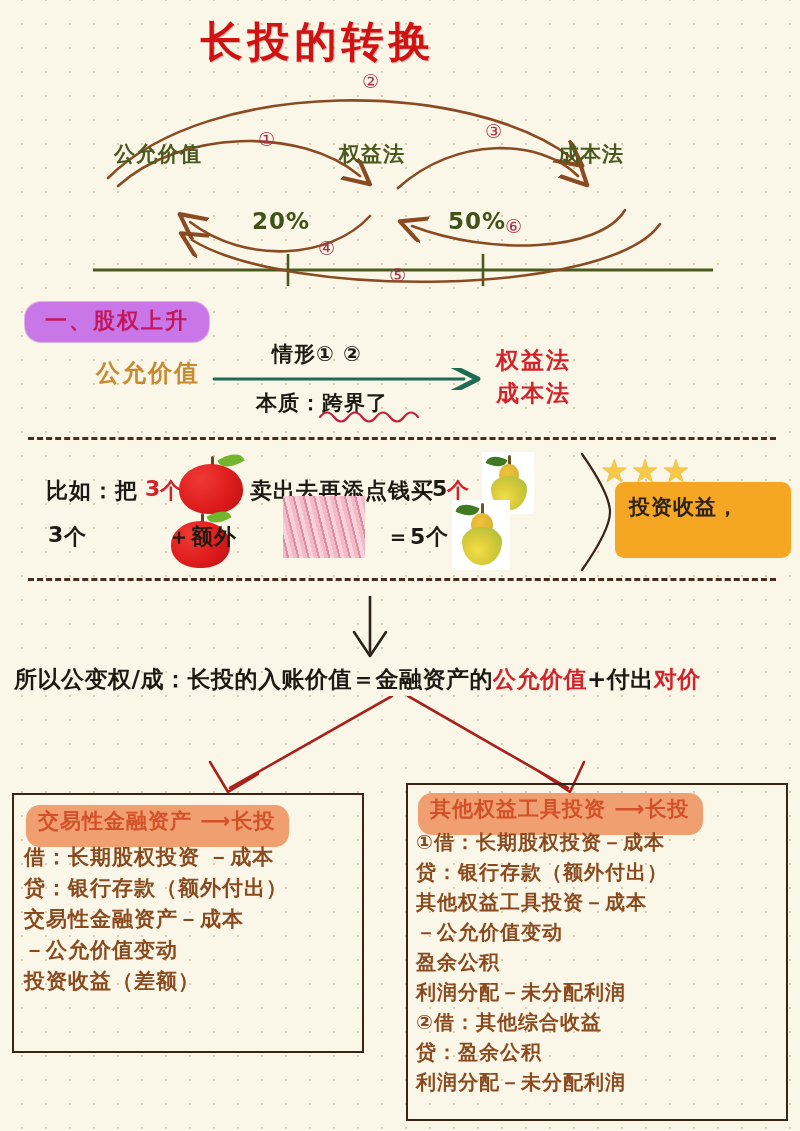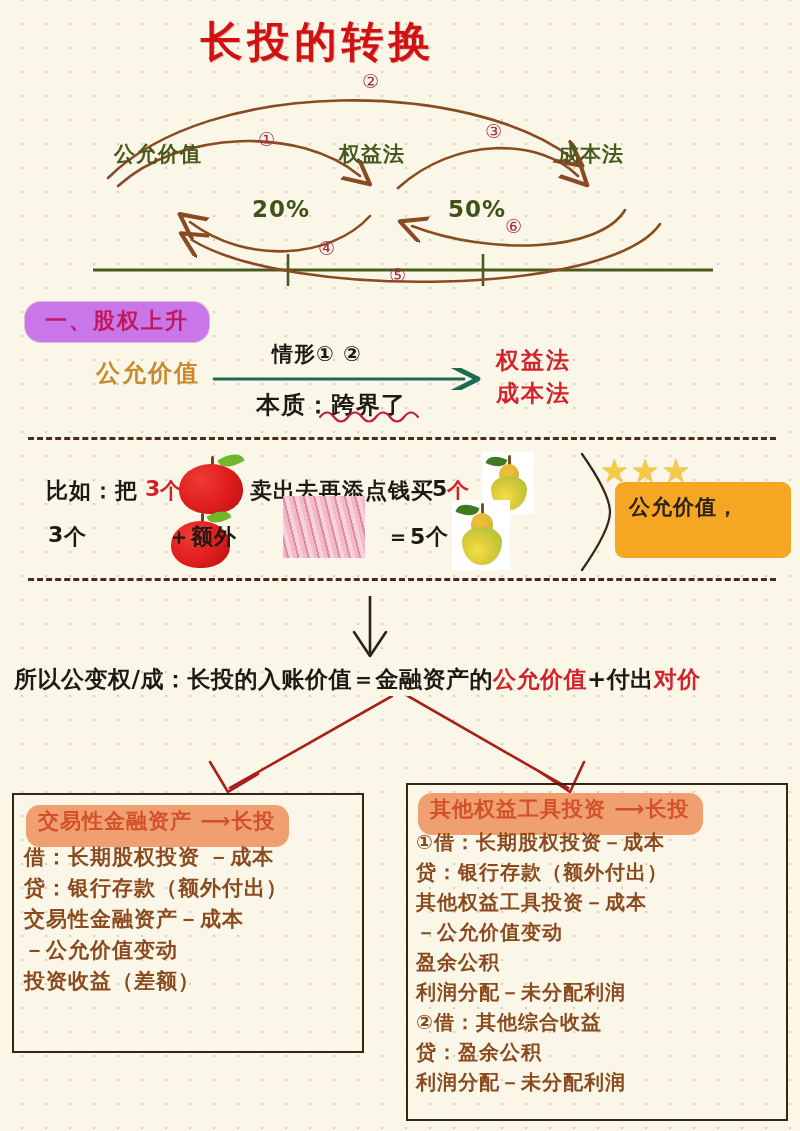--- a/index.html
+++ b/index.html
@@ -44,20 +44,21 @@
     color: #4a5a1e;
     font-family: "DejaVu Sans", sans-serif;
     letter-spacing: 1px;
   }
   .pct-label {
     font-size: 23px;
     font-weight: bold;
     color: #415219;
     font-family: "DejaVu Sans", sans-serif;
     letter-spacing: 1px;
+    margin-top: 12px;
   }
   .circ-num {
     font-size: 19px;
     color: #a8324a;
     font-family: "DejaVu Sans", sans-serif;
     font-weight: normal;
   }
 
   
   #sec1-badge {
@@ -82,21 +83,21 @@
     letter-spacing: 2px;
   }
   .above-arrow {
     font-size: 21px;
     font-weight: bold;
     color: #1d1a14;
     font-family: "DejaVu Sans", sans-serif;
     letter-spacing: 1px;
   }
   .below-arrow {
-    font-size: 24px;
+    font-size: 21px;
     font-weight: bold;
     color: #1d1a14;
     font-family: Liberation Mono, monospace;
     letter-spacing: 1px;
   }
   .result-red {
     font-size: 23px;
     font-weight: bold;
     color: #d2232a;
     font-family: "DejaVu Sans", sans-serif;
@@ -382,21 +383,21 @@
   
   <svg class="abs" style="left:580px; top:452px;" viewBox="0 0 34 120" width="34" height="120">
     <path d="M2,2 C16,22 30,46 30,60 C30,74 16,98 2,118" fill="none" stroke="#3a2415" stroke-width="2.2" stroke-linecap="round"></path>
   </svg>
 
   
   <div class="abs nosel" style="left:600px; top:452px; font-size:32px; color:#f7c948; letter-spacing:2px; font-family:'DejaVu Sans', sans-serif; text-shadow:0 0 1px #c99a10;">★★★</div>
 
   
   <div id="callout" style="left:615px; top:482px; width:176px; height:76px;">
-    <div>公允价值，</div>
+    <div>投资收益，</div>
   </div>
 
   
   <div class="abs dashsep" style="left:28px; top:578px; width:748px;"></div>
 
   
   <svg class="abs" style="left:348px; top:596px;" viewBox="0 0 44 64" width="44" height="64">
     <line x1="22" y1="0" x2="22" y2="56" stroke="#2b2218" stroke-width="2.6" stroke-linecap="round"></line>
     <path d="M6,36 L22,60 L38,36" fill="none" stroke="#2b2218" stroke-width="2.6" stroke-linecap="round" stroke-linejoin="round"></path>
   </svg>

